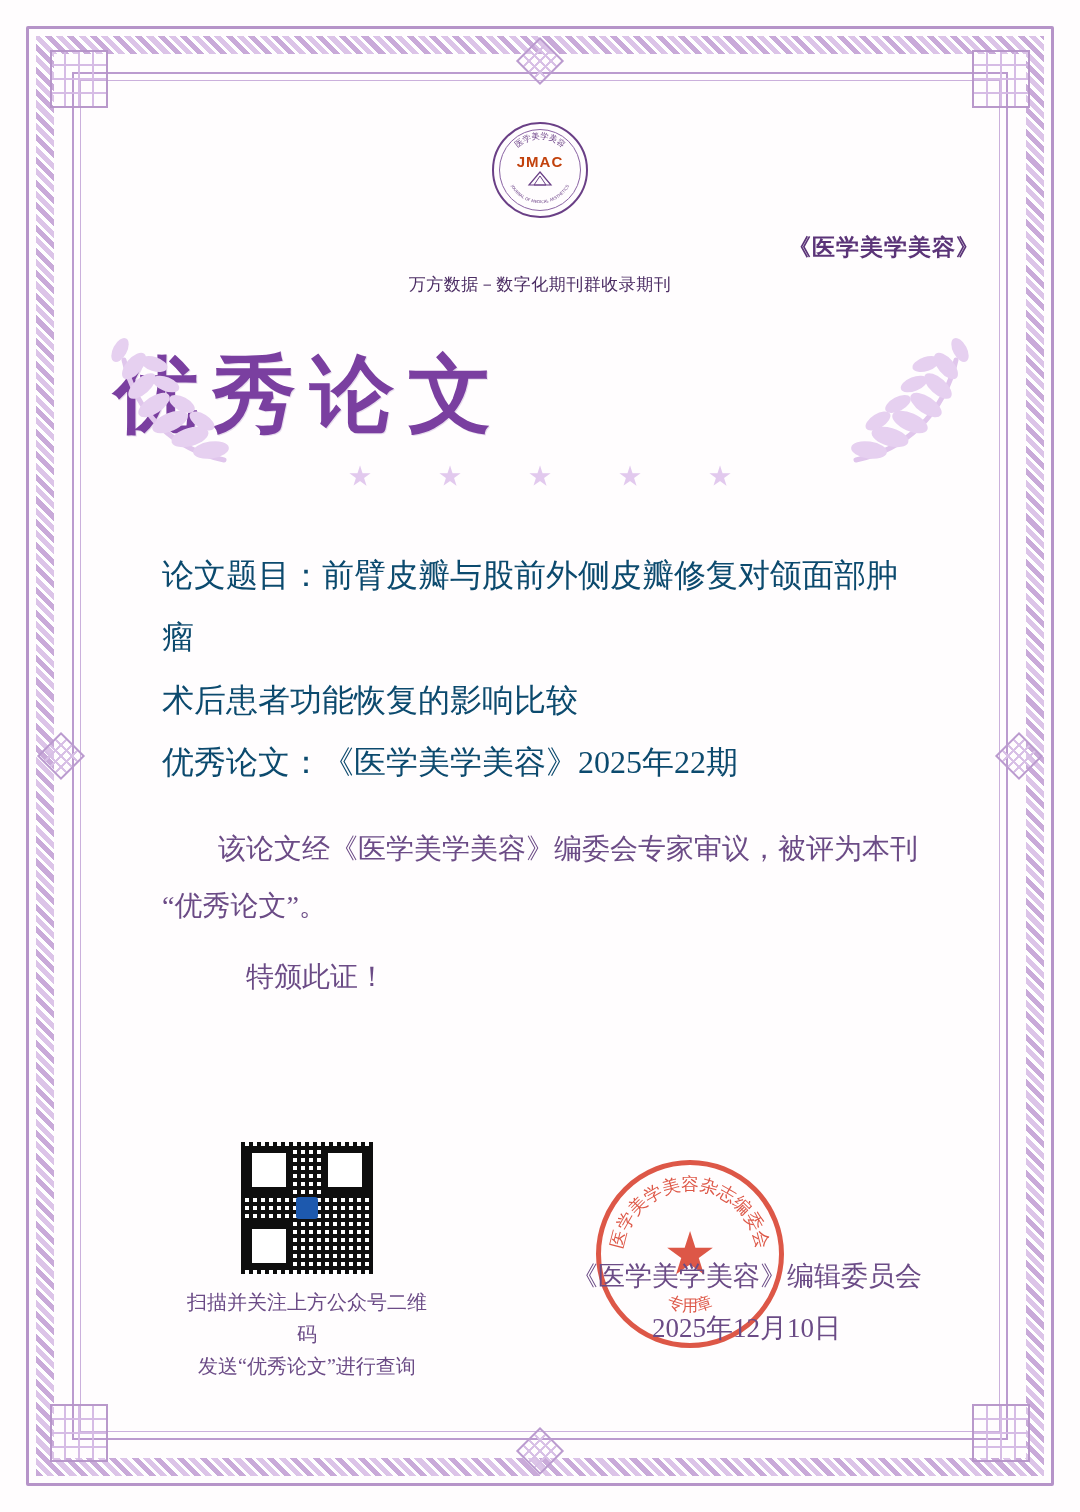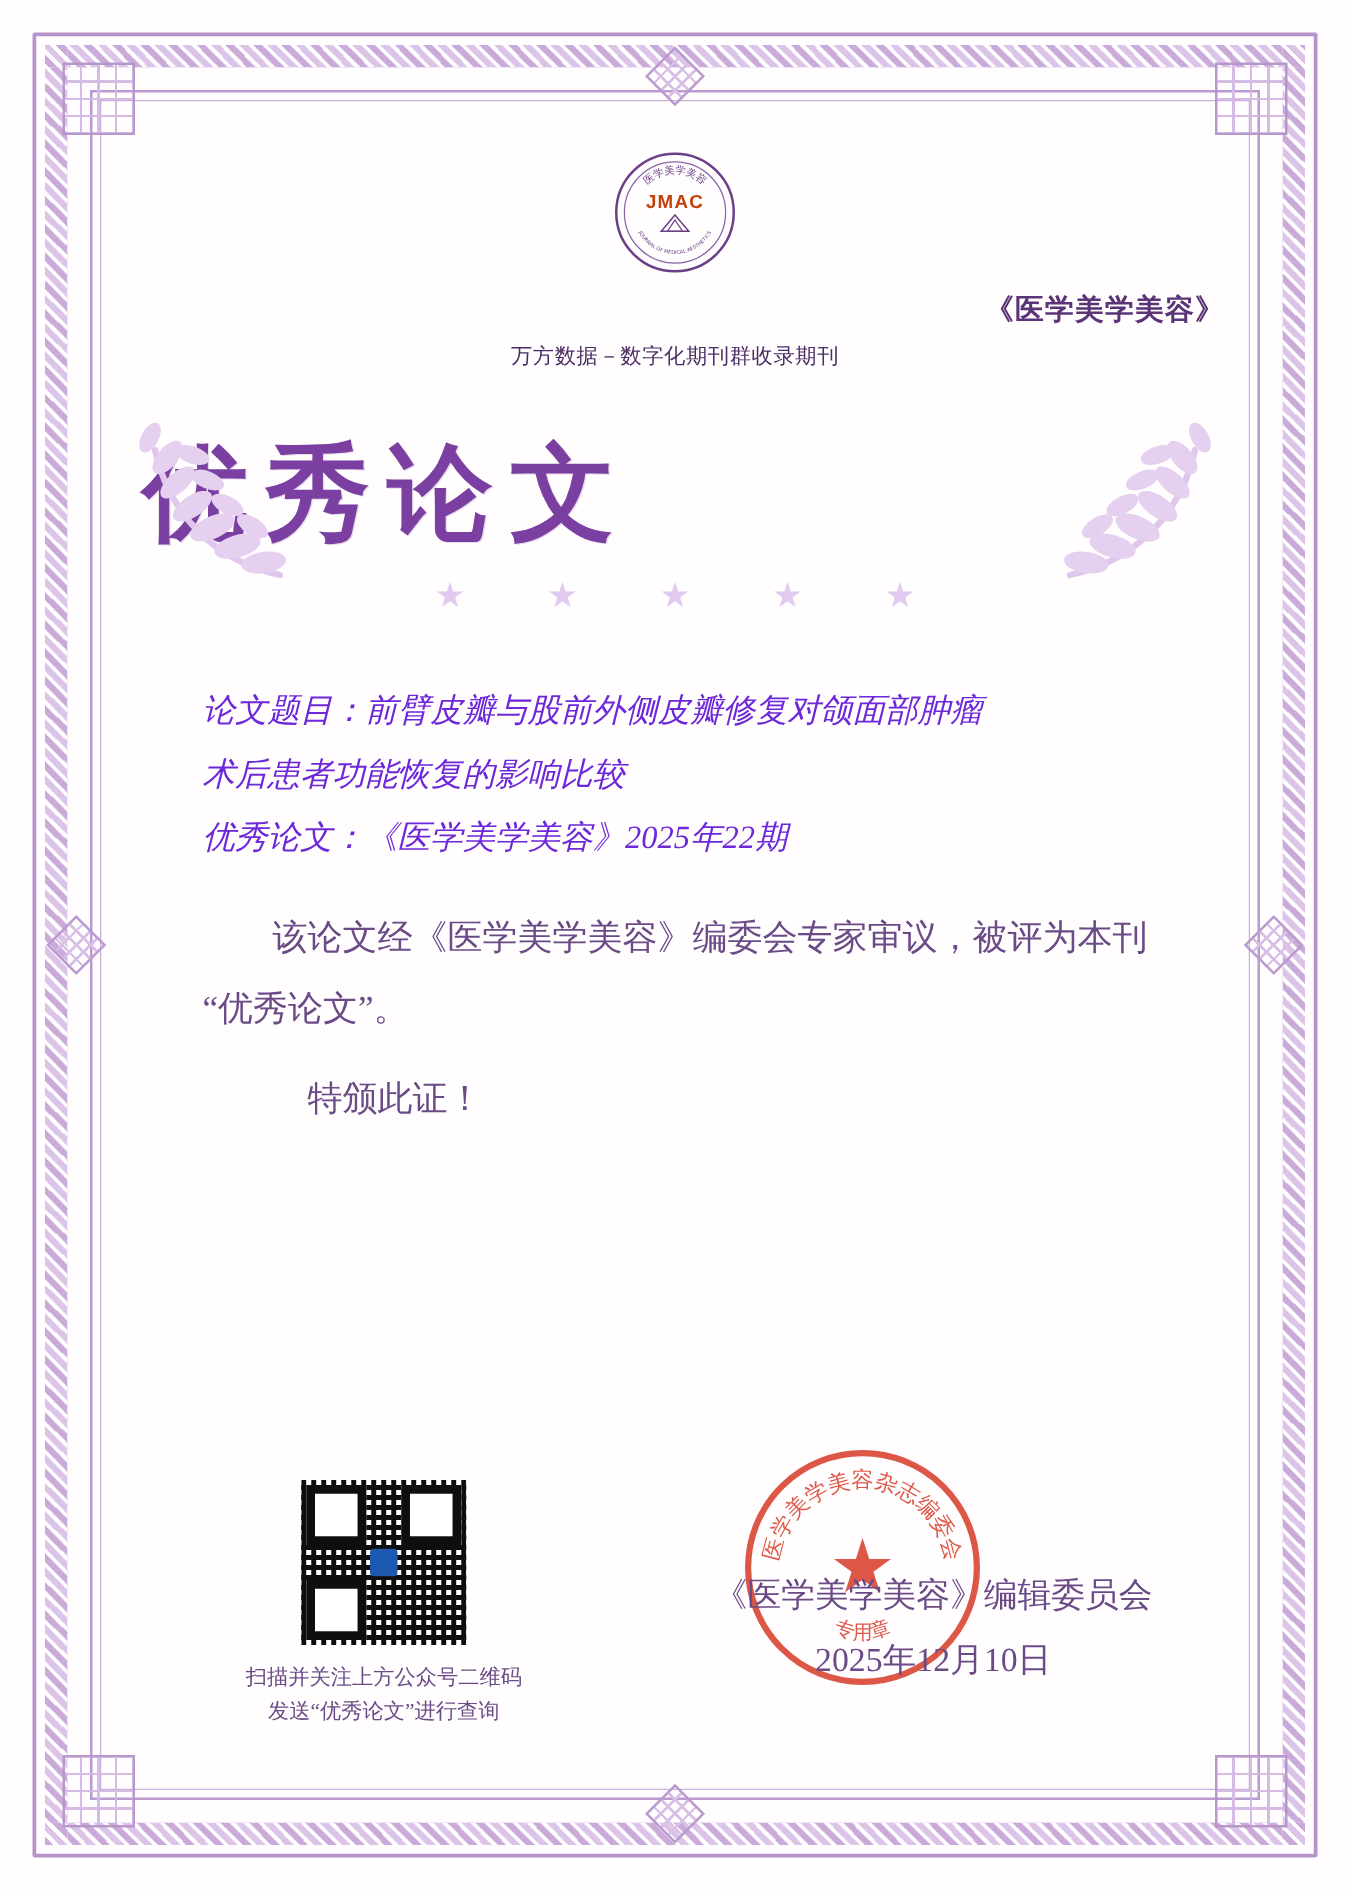--- a/index.html
+++ b/index.html
@@ -179,24 +179,23 @@
     color: #e2c9ee;
     font-size: 24px;
     letter-spacing: 30px;
     text-indent: 30px;
   }
 
   
   .fields {
     margin-top: 52px;
     padding: 0 62px;
-    font-size: 26px;
+    font-size: 32px;
     line-height: 1.95;
-    color: #6d28d9;
-    font-style: italic;
+    color: #0c4a6e;
   }
   .field-line { white-space: pre-wrap; }
   .body-para {
     margin-top: 26px;
     padding: 0 62px;
     font-size: 28px;
     line-height: 2.05;
     color: #6b4b86;
     text-align: justify;
   }
@@ -242,21 +241,21 @@
   .qr .center-dot {
     position: absolute;
     left: 50%; top: 50%;
     width: 22px; height: 22px;
     transform: translate(-50%,-50%);
     background: #2a5ea8;
     border-radius: 3px;
   }
   .qr-caption {
     margin-top: 12px;
-    font-size: 17px;
+    font-size: 20px;
     color: #6b4b86;
     line-height: 1.6;
   }
 
   .sign-block {
     position: absolute;
     right: 58px;
     bottom: 34px;
     text-align: center;
     font-size: 27px;

